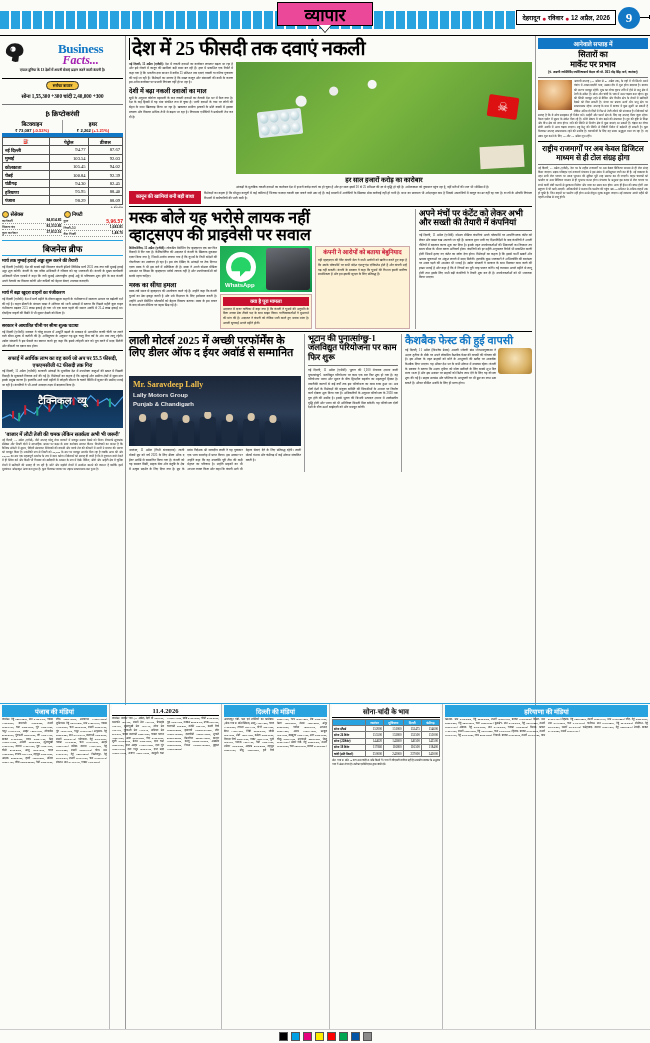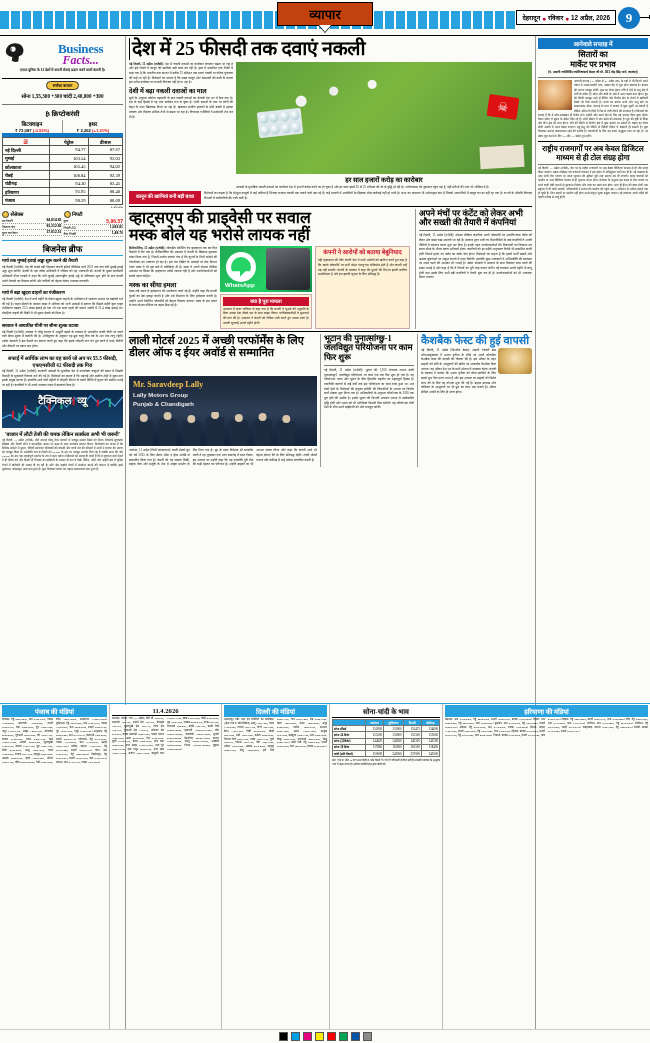--- a/index.html
+++ b/index.html
@@ -13,22 +13,22 @@
   .masthead { height:36px; position:relative; border-bottom:1px solid #000; display:flex; align-items:center; }
   .logo-box { width:120px; height:34px; position:relative; flex:0 0 120px; }
   .logo-flag { position:absolute; left:4px; top:2px; width:22px; height:12px; background:#1a1a1a;
      clip-path:polygon(0 0,100% 0,100% 55%,60% 55%,60% 100%,0 100%); }
   .logo-eng { position:absolute; left:38px; top:1px; font-size:3.6px; letter-spacing:.6px; font-weight:bold; color:#333; }
   .logo-main { position:absolute; left:4px; top:11px; width:110px; height:19px; background:#c8102e;
      border:1px solid #000; color:#fff; font-weight:bold; font-size:13px; letter-spacing:.5px;
      display:flex; align-items:center; justify-content:center; font-family:"Liberation Serif", serif; }
   .bars { flex:1; height:18px; background:repeating-linear-gradient(90deg,#29a3e0 0 9px,#fff 9px 11px); margin-top:4px; }
   .section-tag { position:absolute; left:50%; transform:translateX(-50%); top:2px; width:96px; height:24px;
-     border:1px solid #000; background:#c2410c; display:flex; align-items:center; justify-content:center;
-     font-weight:bold; font-size:13px; font-family:"Liberation Serif",serif; z-index:5; }
+     border:1px solid #000; background:#ec4899; display:flex; align-items:center; justify-content:center;
+     font-weight:bold; font-size:17px; font-family:"Liberation Serif",serif; z-index:5; }
   .section-tag:after { content:""; position:absolute; bottom:-7px; left:50%; margin-left:-6px;
      border-left:6px solid transparent; border-right:6px solid transparent; border-top:7px solid #fff;
      filter:drop-shadow(0 1px 0 #000); }
   .dateline { border:1px solid #000; background:#fff; padding:2px 5px; font-size:6.3px; font-weight:bold;
      white-space:nowrap; margin-right:2px; }
   .dot { color:#c8102e; font-size:7px; vertical-align:middle; }
   .pageno { width:22px; height:22px; border-radius:50%; background:#1277c4; color:#fff; font-weight:bold;
      font-size:13px; display:flex; align-items:center; justify-content:center; flex:0 0 22px; font-family:"Liberation Serif",serif;}
   .pageno-tail { width:10px; height:1px; background:#000; position:relative; }
   .pageno-tail:after{content:"";position:absolute;right:-3px;top:-2px;width:4px;height:4px;background:#000;}
@@ -375,22 +375,22 @@
 
       <div class="flex" style="gap:3px;margin-top:2px;align-items:stretch">
         <div class="redbox" style="width:72px;display:flex;align-items:center;justify-content:center">कानून की खामियां बनी बड़ी बाधा</div>
         <div class="body-text" style="flex:1">विशेषज्ञों का कहना है कि मौजूदा कानूनों में कई कमियां हैं जिनका फायदा नकली दवा बनाने वाले उठा रहे हैं। कई मामलों में आरोपियों के खिलाफ ठोस कार्रवाई नहीं हो पाती है। सजा का प्रावधान भी अपेक्षाकृत कम है जिससे अपराधियों में कानून का डर नहीं रह गया है। राज्यों के औषधि नियंत्रण विभागों में कर्मचारियों की भारी कमी है।</div>
       </div>
 
       <div class="rule"></div>
 
       <div class="flex" style="gap:3px">
         <div style="width:283px">
+          <div class="hl2">मस्क बोले यह भरोसे लायक नहीं</div>
           <div class="hl2">व्हाट्सएप की प्राइवेसी पर सवाल</div>
-          <div class="hl2">मस्क बोले यह भरोसे लायक नहीं</div>
           <div class="flex" style="gap:3px;margin-top:2px">
             <div style="width:88px">
               <div class="body-text">
                 <b>कैलिफोर्निया, 11 अप्रैल (एजेंसी):</b>
                 <span>लोकप्रिय मैसेजिंग ऐप व्हाट्सएप एक बार फिर विवादों में घिर गया है। कैलिफोर्निया की अदालत में कंपनी के खिलाफ मुकदमा दायर किया गया है, जिसमें आरोप लगाया गया है कि यूजर्स के निजी संदेशों की गोपनीयता का उल्लंघन हो रहा है। इस मंच देखिए के आंकड़ों पर टेक दिग्गज एलन मस्क ने भी इस बारे में प्रतिक्रिया दी है। मस्क ने अपने सोशल मीडिया अकाउंट पर लिखा कि व्हाट्सएप भरोसे लायक नहीं है और उपयोगकर्ताओं को सतर्क रहना चाहिए।</span>
               </div>
               <div class="sub-hl">मस्क का सीधा हमला</div>
               <div class="body-text">मस्क लंबे समय से व्हाट्सएप की आलोचना करते रहे हैं। उन्होंने कहा कि कंपनी यूजर्स का डेटा इकट्ठा करती है और उसे विज्ञापन के लिए इस्तेमाल करती है। उन्होंने अपने मैसेजिंग प्लेटफॉर्म को बेहतर विकल्प बताया। मस्क के इस बयान के बाद सोशल मीडिया पर बहस छिड़ गई है।</div>
             </div>
             <div style="width:92px">
@@ -413,21 +413,21 @@
         <div style="flex:1;border-left:.6px solid #999;padding-left:3px">
           <div class="hl4">अपने मंचों पर कंटेंट को लेकर अभी और सख्ती की तैयारी में कंपनियां</div>
           <div class="rule-thin"></div>
           <div class="body-text">नई दिल्ली, 11 अप्रैल (एजेंसी): सोशल मीडिया कंपनियां अपने प्लेटफॉर्म पर आपत्तिजनक कंटेंट को लेकर और सख्त रुख अपनाने जा रही हैं। सरकार द्वारा जारी नए दिशानिर्देशों के बाद कंपनियों ने अपनी नीतियों में बदलाव करना शुरू कर दिया है। इसके तहत उपयोगकर्ताओं की शिकायतों का निपटारा तय समय सीमा के भीतर करना अनिवार्य होगा। कंपनियों को हर महीने अनुपालन रिपोर्ट भी प्रकाशित करनी होगी जिसमें हटाए गए कंटेंट का ब्योरा देना होगा। विशेषज्ञों का कहना है कि इससे फर्जी खबरों और भ्रामक सूचनाओं पर अंकुश लगाने में मदद मिलेगी। हालांकि कुछ जानकारों ने अभिव्यक्ति की स्वतंत्रता पर असर पड़ने की आशंका भी जताई है। उद्योग संगठनों ने सरकार के साथ मिलकर काम करने की इच्छा जताई है और कहा है कि वे नियमों का पूरी तरह पालन करेंगे। नई व्यवस्था अगले महीने से लागू होगी तथा इसके लिए सभी बड़ी कंपनियों ने तैयारी शुरू कर दी है। उपयोगकर्ताओं को भी जागरूक किया जाएगा।</div>
         </div>
       </div>
 
       <div class="rule"></div>
 
       <div class="flex" style="gap:3px">
-        <div style="width:188px">
+        <div style="width:172px">
           <div class="hl3">लाली मोटर्स 2025 में अच्छी परफॉर्मेंस के लिए डीलर ऑफ द ईयर अवॉर्ड से सम्मानित</div>
           <div class="photo img-group" style="height:70px;margin-top:18px">
             <div style="position:absolute;left:4px;top:4px;color:#f2c14e;font-weight:bold;font-size:8px;font-family:'Liberation Serif',serif">Mr. Saravdeep Lally</div>
             <div style="position:absolute;left:4px;top:16px;color:#e8e8e8;font-weight:bold;font-size:6px">Lally Motors Group</div>
             <div style="position:absolute;left:4px;top:25px;color:#e8e8e8;font-weight:bold;font-size:6px">Punjab &amp; Chandigarh</div>
             <div style="position:absolute;inset:auto 0 0 0;height:34px;background:linear-gradient(180deg,rgba(40,60,90,.2),#14243a)"></div>
             <svg viewBox="0 0 190 34" preserveAspectRatio="none" style="position:absolute;left:0;bottom:0;width:100%;height:34px">
               <g fill="#1d2b40">
                   <rect x="6" y="8" width="18" height="26" rx="3"></rect>
                   <rect x="30" y="6" width="18" height="28" rx="3"></rect>

